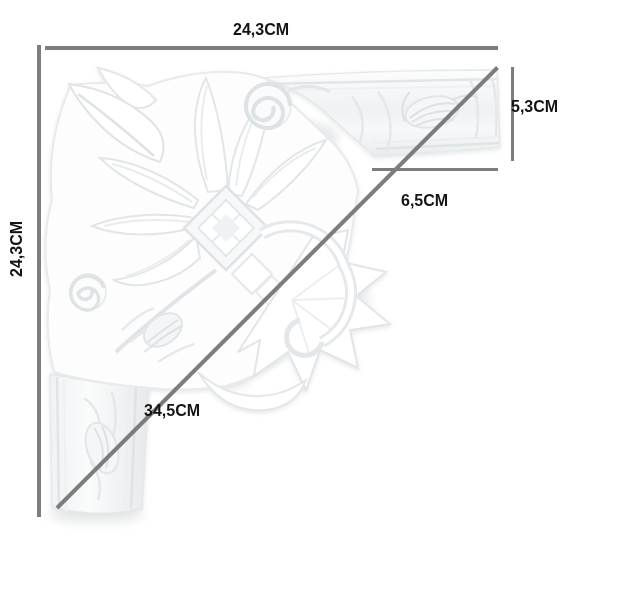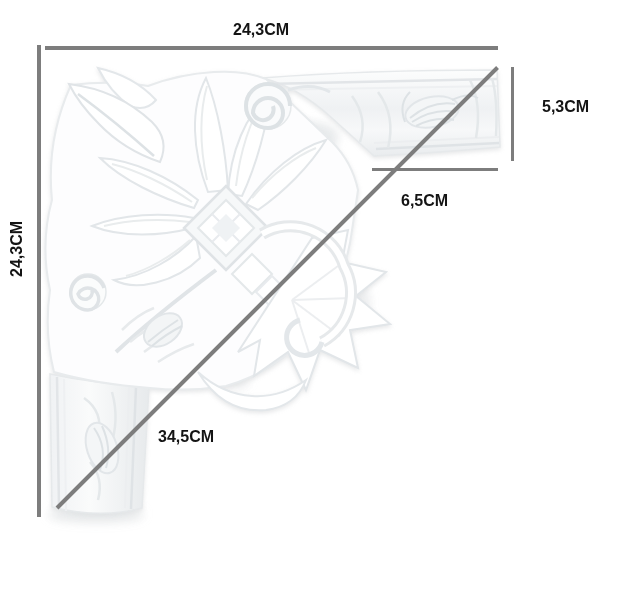--- a/index.html
+++ b/index.html
@@ -156,16 +156,16 @@
   </svg>
 
   <div class="dim-line" style="left:45px;top:46px;width:453px;height:4px;"></div>
   <div class="dim-line" style="left:37px;top:45px;width:4px;height:472px;"></div>
   <div class="dim-line" style="left:511px;top:67px;width:3px;height:94px;"></div>
   <div class="dim-line" style="left:372px;top:168px;width:126px;height:3px;"></div>
   <div class="dim-line diag" style="left:57px;top:506px;width:623px;height:4px;"></div>
 
   <div class="dim-label" style="left:211px;top:21px;width:100px;text-align:center;">24,3CM</div>
   <div class="dim-label rot" style="left:-23px;top:240px;">24,3CM</div>
-  <div class="dim-label" style="left:542px;top:98px;">5,3CM</div>
+  <div class="dim-label" style="left:511px;top:98px;">5,3CM</div>
   <div class="dim-label" style="left:401px;top:192px;">6,5CM</div>
-  <div class="dim-label" style="left:158px;top:402px;margin-top:26px;">34,5CM</div>
+  <div class="dim-label" style="left:144px;top:402px;">34,5CM</div>
 </div>
 
 </body></html>

